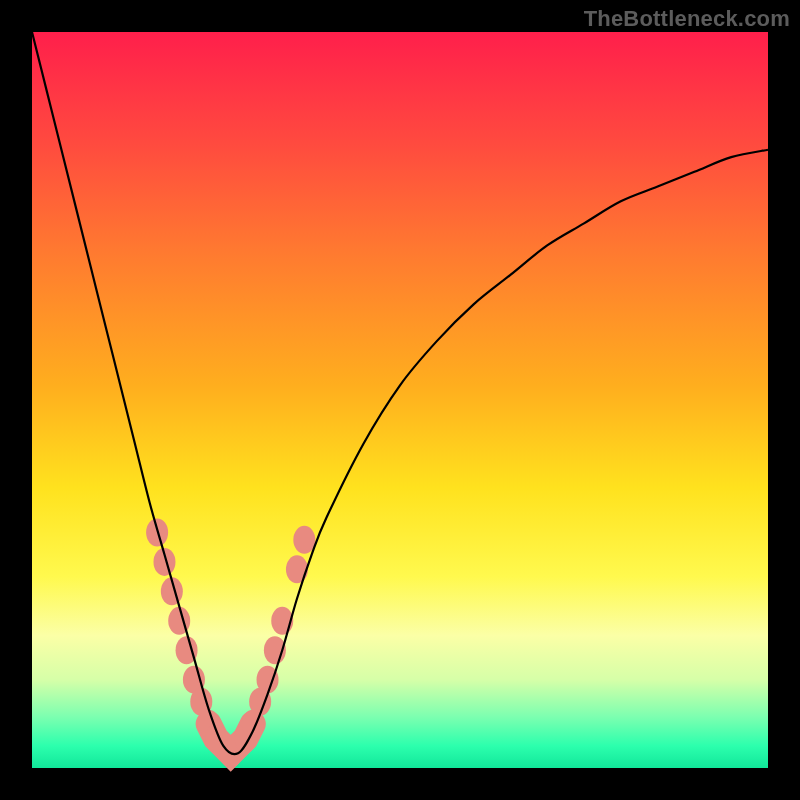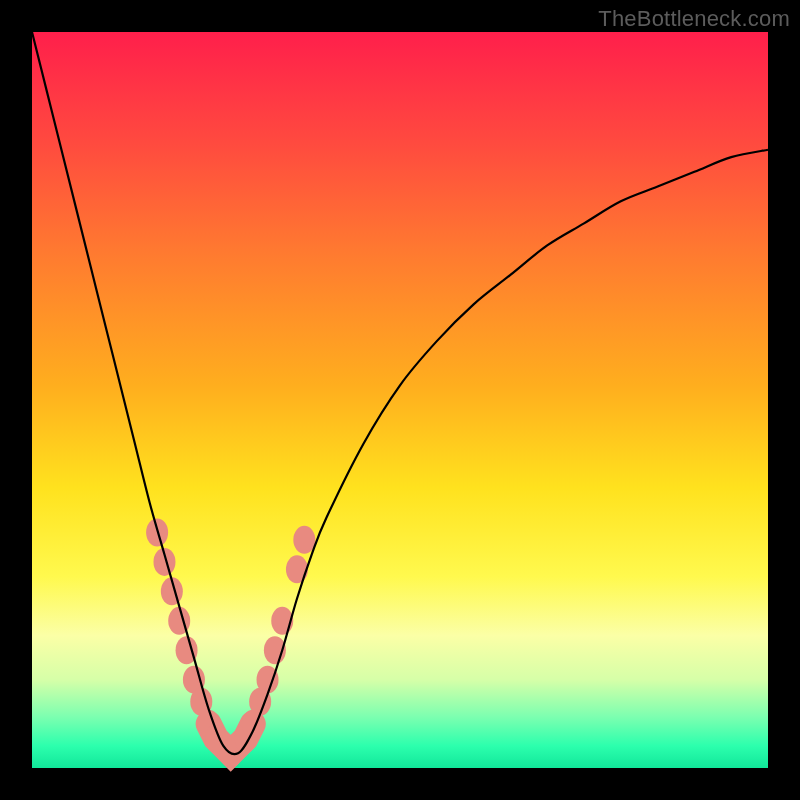--- a/index.html
+++ b/index.html
@@ -9,20 +9,21 @@
     height: 800px;
     background: #000;
     overflow: hidden;
     font-family: Arial, Helvetica, sans-serif;
   }
   .frame {
     position: relative;
     width: 800px;
     height: 800px;
     background: #000;
+    font-weight: bold;
   }
   .plot-area {
     position: absolute;
     left: 32px;
     top: 32px;
     width: 736px;
     height: 736px;
     background: linear-gradient(
       to bottom,
       #ff1f4b 0%,

